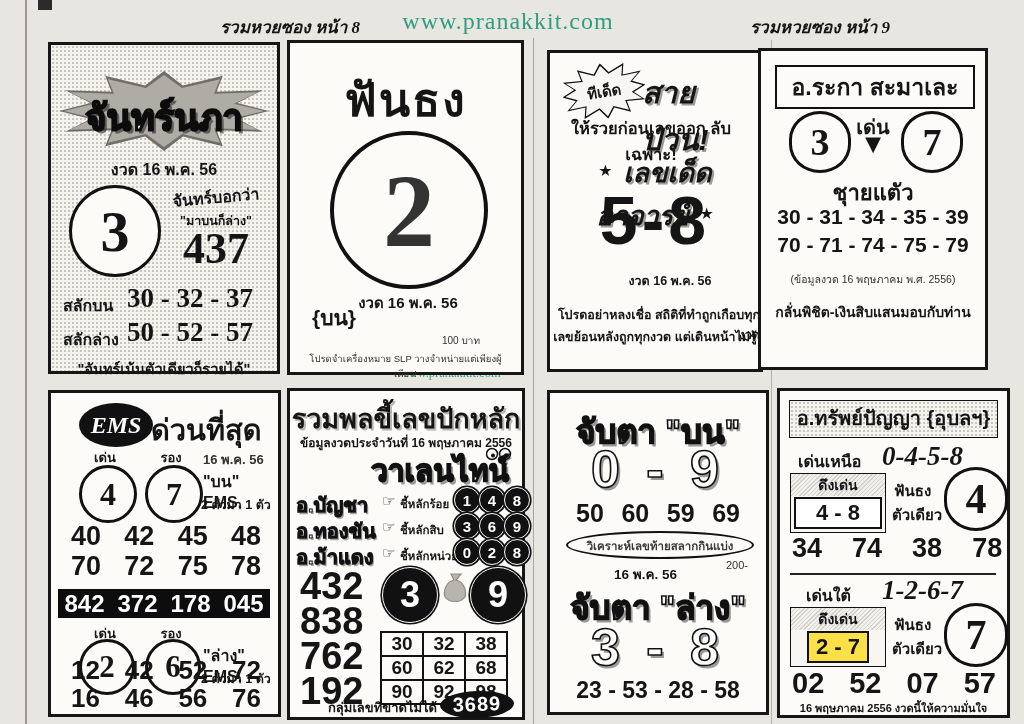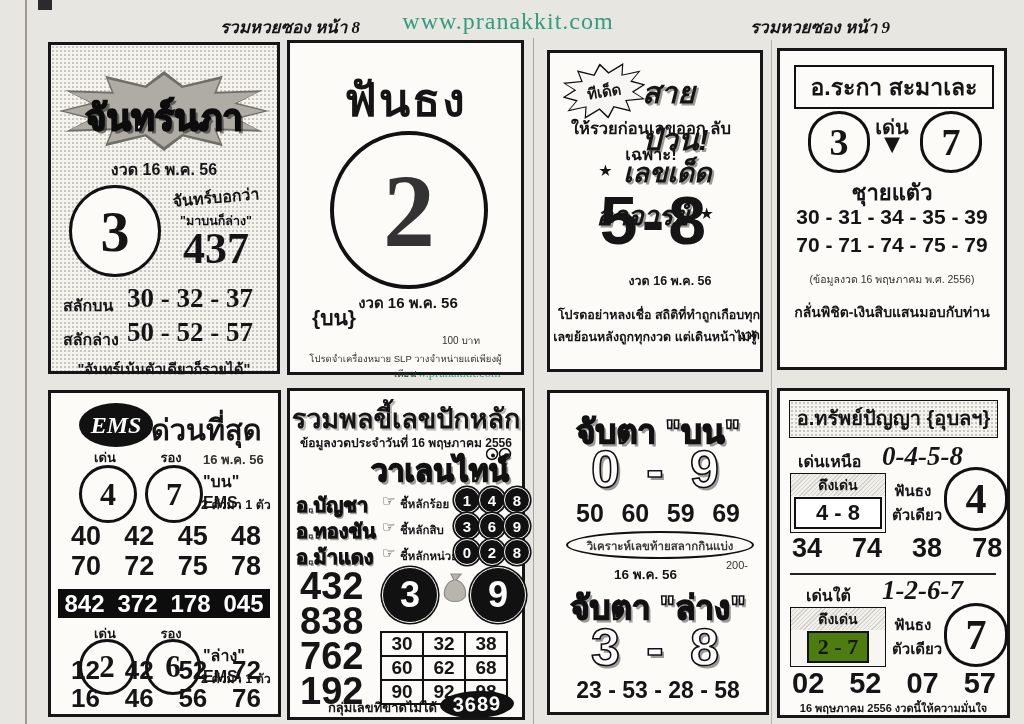--- a/index.html
+++ b/index.html
@@ -85,21 +85,21 @@
       <span style="font-size:16px;vertical-align:6px;">★</span>
       <span class="shadowed" style="font-size:27px;font-weight:900;font-style:italic;margin:0 6px;">เลขเด็ดอาจารย์</span>
       <span style="font-size:16px;vertical-align:6px;">★</span>
     </div>
     <div class="abs ctr" style="left:0;top:128px;width:210px;font-size:68px;font-weight:900;letter-spacing:4px;">5-8</div>
     <div class="abs ctr" style="left:60px;top:218px;width:120px;font-size:12.5px;font-weight:700;">งวด 16 พ.ค. 56</div>
     <div class="abs ctr" style="left:0;top:252px;width:210px;font-size:12.5px;font-weight:700;text-align:right;">โปรดอย่าหลงเชื่อ สถิติที่ทำถูกเกือบทุกงวด</div>
     <div class="abs ctr" style="left:0;top:274px;width:210px;font-size:12.5px;font-weight:700;">เลขย้อนหลังถูกทุกงวด แต่เดินหน้าไม่รู้</div>
   </div>
 
-  <div class="panel" style="left:777px;top:48px;width:230px;height:322px;">
+  <div class="panel" style="left:758px;top:48px;width:230px;height:322px;">
     <div class="abs ctr" style="left:14px;top:14px;width:196px;border:2.5px solid #111;padding:2px 0;">
       <span style="font-size:23px;font-weight:800;">อ.ระกา สะมาเละ</span>
     </div>
     <div class="circ abs" style="left:28px;top:60px;width:56px;height:56px;border-width:3.5px;border-radius:50% / 46%;">
       <span style="font-size:38px;">3</span>
     </div>
     <div class="abs ctr" style="left:88px;top:60px;width:48px;font-size:20px;font-weight:900;">เด่น</div>
     <div class="abs ctr" style="left:88px;top:80px;width:48px;font-size:27px;line-height:1;">▼</div>
     <div class="circ abs" style="left:140px;top:60px;width:56px;height:56px;border-width:3.5px;border-radius:50% / 46%;">
       <span style="font-size:38px;">7</span>
@@ -317,21 +317,21 @@
 
     <div class="abs" style="left:10px;top:182px;width:206px;border-top:2px solid #222;"></div>
 
     <div class="abs" style="left:26px;top:192px;font-size:16px;font-weight:800;">เด่นใต้</div>
     <div class="abs serif" style="left:102px;top:184px;font-size:27px;font-style:italic;font-weight:600;">1-2-6-7</div>
 
     <div class="abs" style="left:10px;top:216px;width:94px;height:58px;border:1.5px solid #111;background:#f7f6f2;">
       <div class="hatch ctr" style="height:22px;">
         <span style="font-size:14px;font-weight:800;line-height:22px;">ดึงเด่น</span>
       </div>
-      <div class="ctr" style="margin:1px 16px;border:2px solid #111;background:#4d7c0f;font-family:Liberation Serif, serif;">
+      <div class="ctr" style="margin:1px 16px;border:2px solid #111;background:#fde047;">
         <span style="font-size:22px;font-weight:900;line-height:28px;">2 - 7</span>
       </div>
     </div>
     <div class="abs" style="left:114px;top:222px;font-size:15px;font-weight:800;">ฟันธง</div>
     <div class="abs" style="left:112px;top:246px;font-size:15px;font-weight:800;">ตัวเดียว</div>
     <div class="circ abs" style="left:164px;top:212px;width:58px;height:58px;border-width:3.5px;border-radius:50% / 46%;">
       <span style="font-size:42px;">7</span>
     </div>
     <div class="rowflex abs" style="left:12px;top:276px;width:204px;font-size:29px;font-weight:900;">
       <span>02</span>

